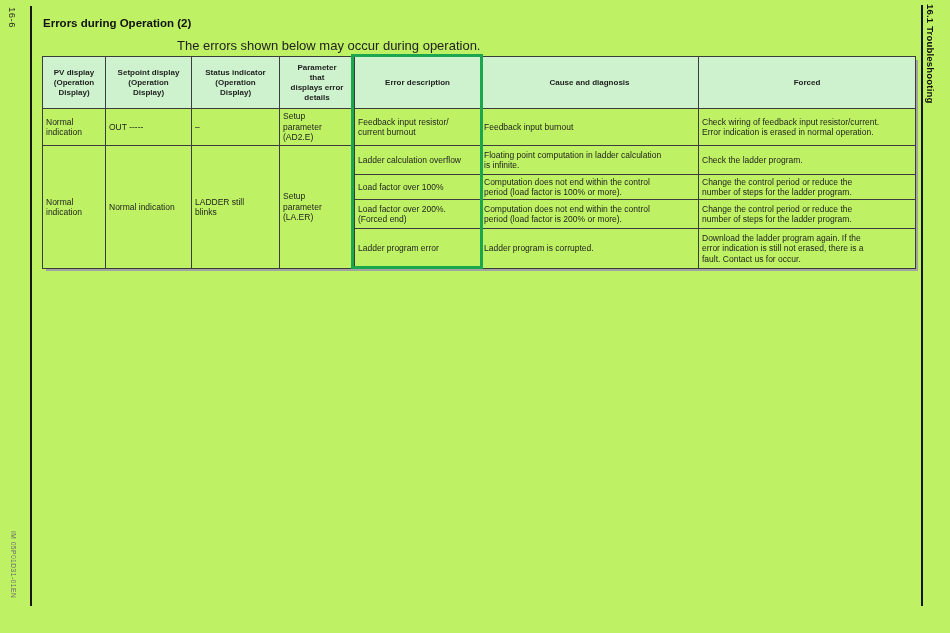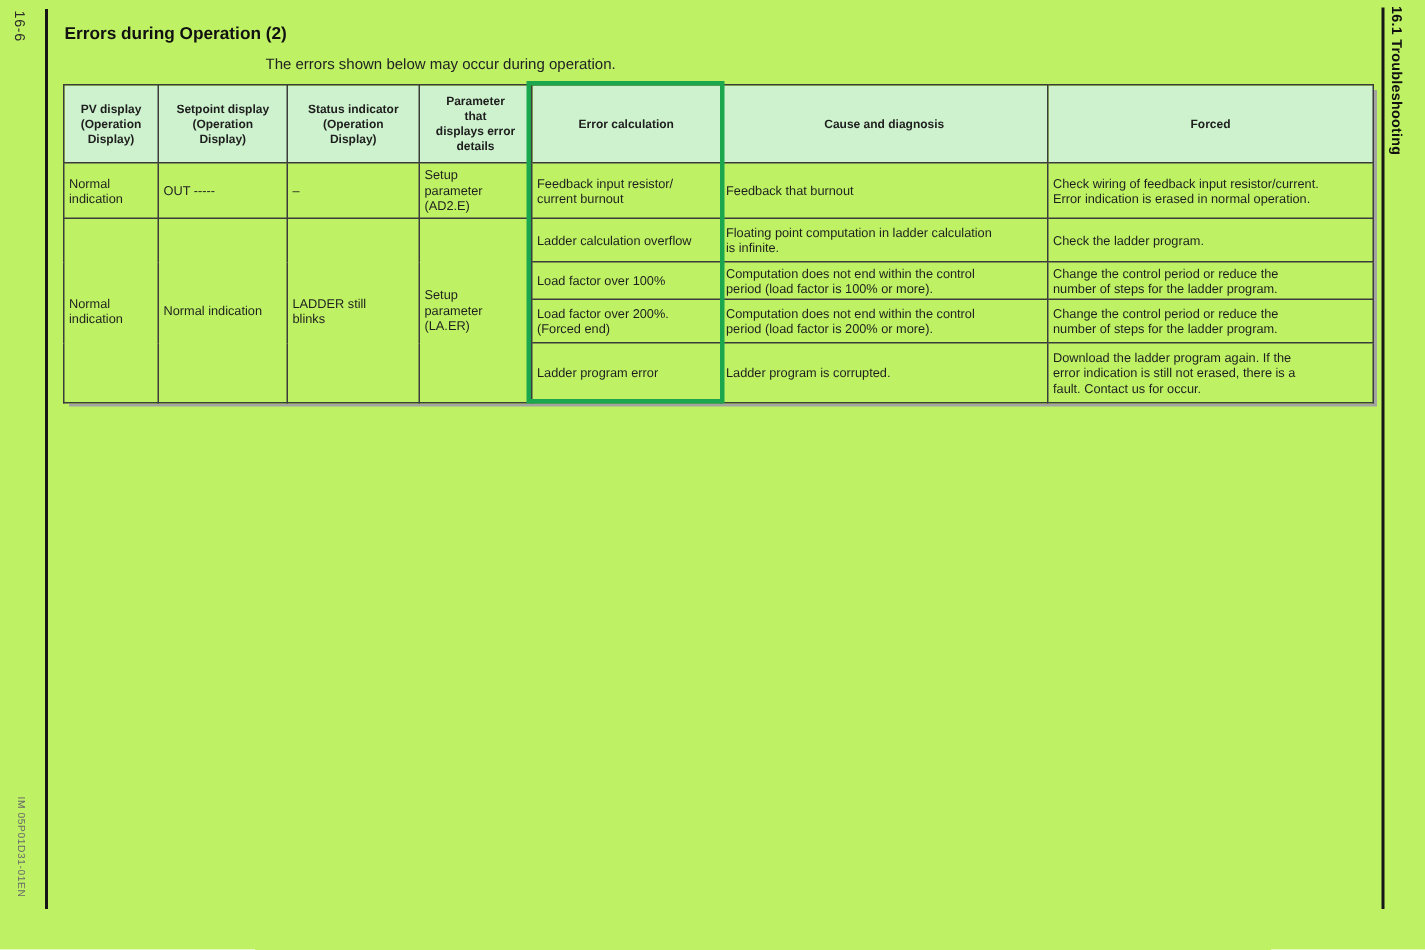--- a/index.html
+++ b/index.html
@@ -16,21 +16,21 @@
   
   .vrule{position:absolute;width:2px;background:#161616;}
   .vrule.left{left:30px;top:6px;height:600px;}
   .vrule.right{left:921px;top:5px;height:601px;}
   .vtext{position:absolute;writing-mode:vertical-rl;white-space:nowrap;}
   .page-number-tab{left:7px;top:7px;font-size:9.5px;color:#2a2a2a;letter-spacing:.5px;}
   .doc-code{left:10px;top:531px;font-size:6.8px;color:#6a6a6a;letter-spacing:.4px;}
   .section-tab{left:925px;top:4px;font-size:9.5px;font-weight:bold;color:#101010;letter-spacing:.2px;}
   
   .title{position:absolute;left:43px;top:17px;font-size:11.5px;font-weight:bold;color:#111;}
-  .caption{position:absolute;left:177px;top:38px;font-size:10px;color:#222;}
+  .caption{position:absolute;left:177px;top:38px;font-size:13px;color:#222;}
   
   .table-wrap{position:absolute;left:42px;top:56px;width:791px;}
   table.errors{
     border-collapse:collapse;table-layout:fixed;width:873px;
     font-size:8.5px;line-height:1.22;color:var(--ink);
     box-shadow:3px 3px 0 -1px #a3a3a3;
   }
   table.errors td,table.errors th{
     border:1px solid var(--tborder);
     padding:1px 3px;vertical-align:middle;text-align:left;
@@ -88,36 +88,36 @@
           <th>Setpoint display
 (Operation
 Display)</th>
           <th>Status indicator
 (Operation
 Display)</th>
           <th>Parameter
 that
 displays error
 details</th>
-          <th>Error calculation</th>
+          <th>Error description</th>
           <th>Cause and diagnosis</th>
           <th>Forced</th>
         </tr>
 
         <tr class="r1">
           <td>Normal
 indication</td>
           <td>OUT -----</td>
           <td class="center">–</td>
           <td>Setup
 parameter
 (AD2.E)</td>
           <td>Feedback input resistor/
 current burnout</td>
-          <td>Feedback that burnout</td>
+          <td>Feedback input burnout</td>
           <td>Check wiring of feedback input resistor/current.
 Error indication is erased in normal operation.</td>
         </tr>
 
         <tr class="r2">
           <td rowspan="4">Normal
 indication</td>
           <td rowspan="4">Normal indication</td>
           <td rowspan="4">LADDER still
 blinks</td>

